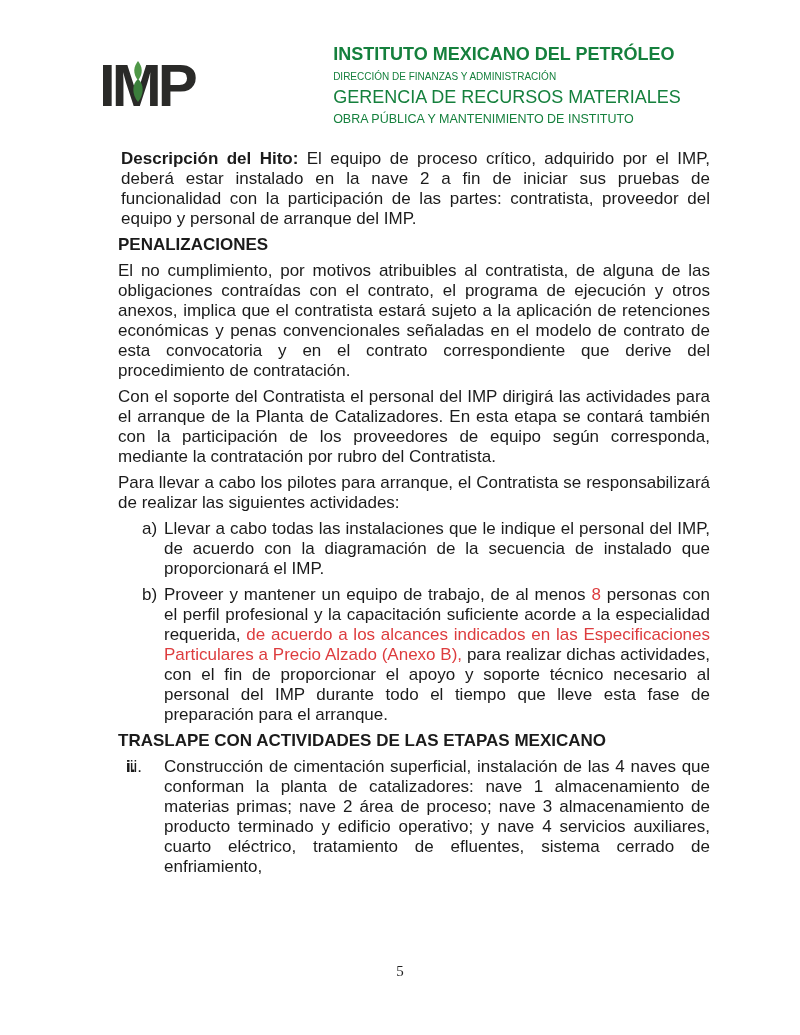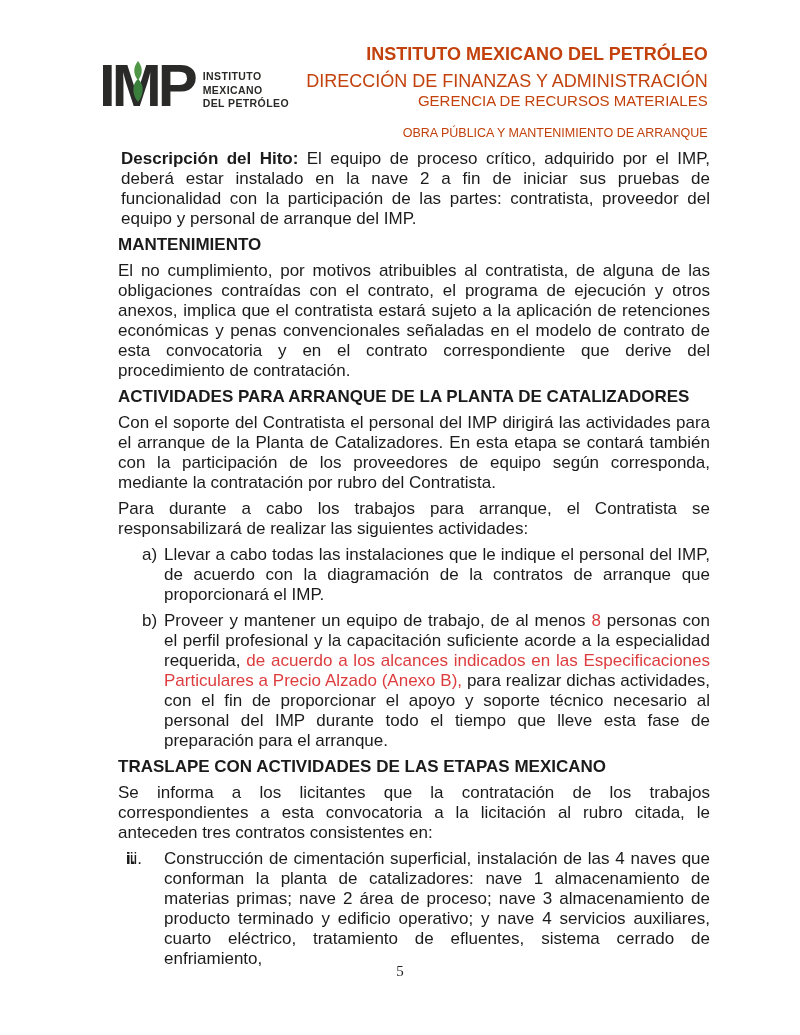--- a/index.html
+++ b/index.html
@@ -14,24 +14,24 @@
   }
   
   .hdr{position:absolute;top:0;left:0;width:100%;height:145px;}
   .logo{position:absolute;left:99px;top:62px;display:flex;align-items:flex-start;}
   .logo-acronym{position:relative;font-weight:bold;font-size:60px;line-height:48px;
     letter-spacing:-4px;color:#2a2a28;font-stretch:condensed;}
   .leaf{position:absolute;left:27px;top:-2px;width:24px;height:50px;}
   .logo-caption{margin-left:9px;margin-top:8px;font-size:10.5px;font-weight:bold;
     line-height:13.5px;letter-spacing:.4px;color:#2a2a28;}
   .hdr-text{position:absolute;left:507px;top:44px;transform:translateX(-50%);
-    text-align:right;white-space:nowrap;color:#c2410c;}
+    text-align:left;white-space:nowrap;color:#15803d;}
   .hdr-title{font-size:18px;font-weight:bold;margin-bottom:6px;}
-  .hdr-sub1{font-size:18px;}
-  .hdr-sub2{font-size:15px;margin-bottom:17px;}
+  .hdr-sub1{font-size:10px;margin-bottom:5px;}
+  .hdr-sub2{font-size:18px;margin-bottom:4px;}
   .hdr-sub3{font-size:12.5px;}
   
   .doc-main{margin:149px 90px 0 118px;font-size:17px;line-height:20px;}
   .doc-main p,.doc-main .li{margin:6px 0;text-align:justify;}
   .heading{font-weight:bold;text-align:left !important;}
   .para.indent{padding-left:3px;}
   .b{font-weight:bold;}
   .r{color:#dd3c3e;}
   .li{position:relative;padding-left:46px;}
   .li .marker{position:absolute;left:24px;top:0;}
@@ -47,44 +47,37 @@
 
   <header class="hdr">
     <div class="logo">
       <div class="logo-acronym">
         <span>IMP</span>
         <svg class="leaf" viewBox="0 0 24 50" aria-hidden="true">
           <path d="M12 1 C16.5 7 17.5 13 12 20.5 C6.5 13 7.5 7 12 1 Z" fill="#4f9747"></path>
           <path d="M12 19 C18 24 18.5 34 12 42 C5.5 34 6 24 12 19 Z" fill="#3b7f3c"></path>
         </svg>
       </div>
-      <div class="logo-caption">
-        <div>INSTITUTO</div>
-        <div>MEXICANO</div>
-        <div>DEL PETRÓLEO</div>
-      </div>
     </div>
     <div class="hdr-text">
       <div class="hdr-title">INSTITUTO MEXICANO DEL PETRÓLEO</div>
       <div class="hdr-sub1">DIRECCIÓN DE FINANZAS Y ADMINISTRACIÓN</div>
       <div class="hdr-sub2">GERENCIA DE RECURSOS MATERIALES</div>
-      <div class="hdr-sub3">OBRA PÚBLICA Y MANTENIMIENTO DE ARRANQUE</div>
+      <div class="hdr-sub3">OBRA PÚBLICA Y MANTENIMIENTO DE INSTITUTO</div>
     </div>
   </header>
 
   <main class="doc-main">
       <p class="para indent"><span class="b">Descripción del Hito: </span><span>El equipo de proceso crítico, adquirido por el IMP, deberá estar instalado en la nave 2 a fin de iniciar sus pruebas de funcionalidad con la participación de las partes: contratista, proveedor del equipo y personal de arranque del IMP.</span></p>
-      <p class="heading">MANTENIMIENTO</p>
+      <p class="heading">PENALIZACIONES</p>
       <p class="para"><span>El no cumplimiento, por motivos atribuibles al contratista, de alguna de las obligaciones contraídas con el contrato, el programa de ejecución y otros anexos, implica que el contratista estará sujeto a la aplicación de retenciones económicas y penas convencionales señaladas en el modelo de contrato de esta convocatoria y en el contrato correspondiente que derive del procedimiento de contratación.</span></p>
-      <p class="heading">ACTIVIDADES PARA ARRANQUE DE LA PLANTA DE CATALIZADORES</p>
       <p class="para"><span>Con el soporte del Contratista el personal del IMP dirigirá las actividades para el arranque de la Planta de Catalizadores. En esta etapa se contará también con la participación de los proveedores de equipo según corresponda, mediante la contratación por rubro del Contratista.</span></p>
-      <p class="para"><span>Para durante a cabo los trabajos para arranque, el Contratista se responsabilizará de realizar las siguientes actividades:</span></p>
-      <div class="li alpha"><span class="marker">a)</span><span><span>Llevar a cabo todas las instalaciones que le indique el personal del IMP, de acuerdo con la diagramación de la contratos de arranque que proporcionará el IMP.</span></span></div>
+      <p class="para"><span>Para llevar a cabo los pilotes para arranque, el Contratista se responsabilizará de realizar las siguientes actividades:</span></p>
+      <div class="li alpha"><span class="marker">a)</span><span><span>Llevar a cabo todas las instalaciones que le indique el personal del IMP, de acuerdo con la diagramación de la secuencia de instalado que proporcionará el IMP.</span></span></div>
       <div class="li alpha"><span class="marker">b)</span><span><span>Proveer y mantener un equipo de trabajo, de al menos </span><span class="r">8</span><span> personas con el perfil profesional y la capacitación suficiente acorde a la especialidad requerida, </span><span class="r">de acuerdo a los alcances indicados en las Especificaciones Particulares a Precio Alzado (Anexo B),</span><span> para realizar dichas actividades, con el fin de proporcionar el apoyo y soporte técnico necesario al personal del IMP durante todo el tiempo que lleve esta fase de preparación para el arranque.</span></span></div>
       <p class="heading">TRASLAPE CON ACTIVIDADES DE LAS ETAPAS MEXICANO</p>
-      <p class="para"><span>Se informa a los licitantes que la contratación de los trabajos correspondientes a esta convocatoria a la licitación al rubro citada, le anteceden tres contratos consistentes en:</span></p>
       <div class="li roman"><span class="marker b">i.</span></div>
       <div class="li roman"><span class="marker">iii.</span><span><span>Construcción de cimentación superficial, instalación de las 4 naves que conforman la planta de catalizadores: nave 1 almacenamiento de materias primas; nave 2 área de proceso; nave 3 almacenamiento de producto terminado y edificio operativo; y nave 4 servicios auxiliares, cuarto eléctrico, tratamiento de efluentes, sistema cerrado de enfriamiento,</span></span></div>
     </main>
 
   <div class="page-number">5</div>
 
 </div>
 
 </body></html>

